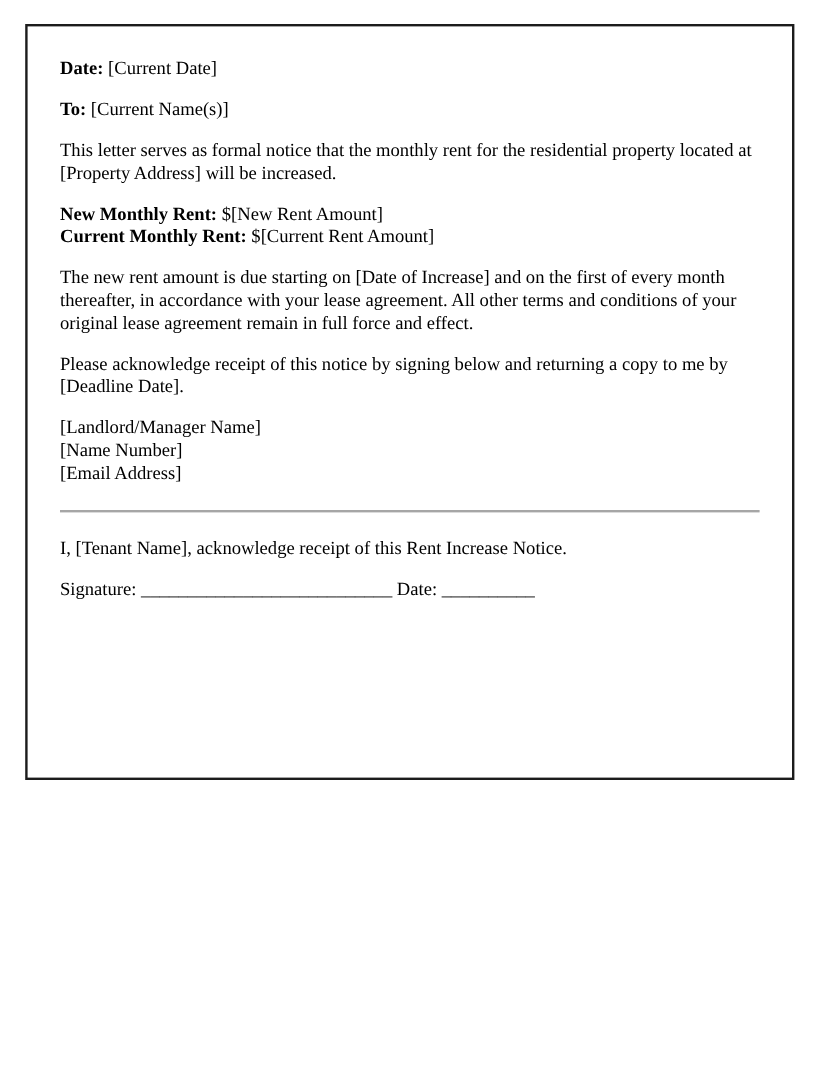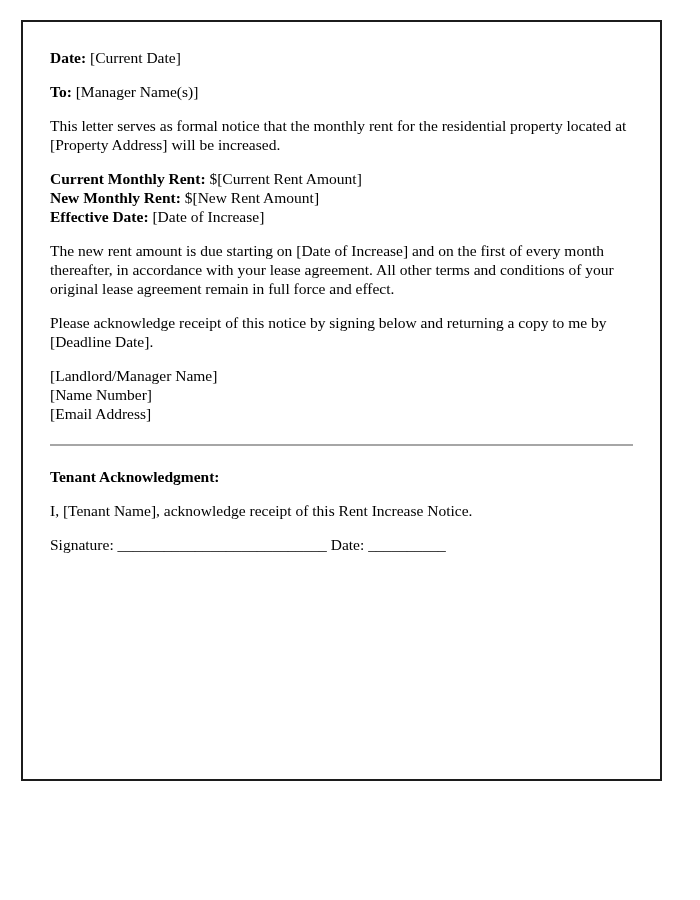--- a/index.html
+++ b/index.html
@@ -7,21 +7,21 @@
     margin: 0; padding: 0;
     width: 700px; height: 900px;
     background: #ffffff;
     font-family: "Liberation Serif", "DejaVu Serif", serif;
     color: #000000;
     overflow: hidden;
   }
   .page-frame {
     position: absolute;
     left: 21px; top: 20px;
-    width: 641px; height: 761px;
+    width: 641px; height: 630px;
     background: #ffffff;
     border: 2px solid #1c1c1c;
     padding: 26px 27px 0 27px;
   }
   .para {
     margin: 0 0 15px 0;
     font-size: 15.5px;
     line-height: 19px;
   }
   .para b { font-weight: bold; }
@@ -38,46 +38,44 @@
 <body>
 
 <div class="page-frame">
 
   <p class="para">
     <b>Date:</b>
     <span>[Current Date]</span>
   </p>
 
   <p class="para">
-    <span class="line"><b>To:</b> <span>[Manager Name(s)]</span></span>
+    <span class="line"><b>To:</b> <span>[Current Name(s)]</span></span>
   </p>
 
 
   <p class="para">This letter serves as formal notice that the monthly rent for the residential property located at [Property Address] will be increased.</p>
 
   <p class="para">
+    <span class="line"><b>New Monthly Rent:</b> <span>$[New Rent Amount]</span></span>
     <span class="line"><b>Current Monthly Rent:</b> <span>$[Current Rent Amount]</span></span>
-    <span class="line"><b>New Monthly Rent:</b> <span>$[New Rent Amount]</span></span>
-    <span class="line"><b>Effective Date:</b> <span>[Date of Increase]</span></span>
   </p>
 
   <p class="para">The new rent amount is due starting on [Date of Increase] and on the first of every month thereafter, in accordance with your lease agreement. All other terms and conditions of your original lease agreement remain in full force and effect.</p>
 
   <p class="para">Please acknowledge receipt of this notice by signing below and returning a copy to me by [Deadline Date].</p>
 
 
   <p class="para sender">
     <span class="line">[Landlord/Manager Name]</span>
     <span class="line">[Name Number]</span>
     <span class="line">[Email Address]</span>
   </p>
 
   <hr class="divider">
 
-  <p class="para"><b>Tenant Acknowledgment:</b></p>
 
   <p class="para">I, [Tenant Name], acknowledge receipt of this Rent Increase Notice.</p>
 
   <p class="para">
     <span>Signature:</span>
     <span class="blank">___________________________</span>
     <span>Date:</span>
     <span class="blank">__________</span>
   </p>
 

